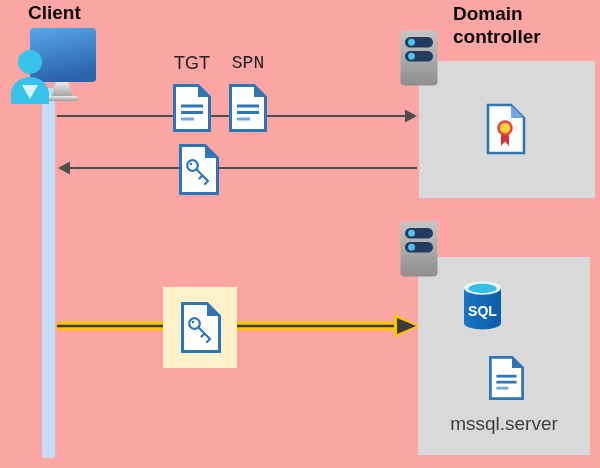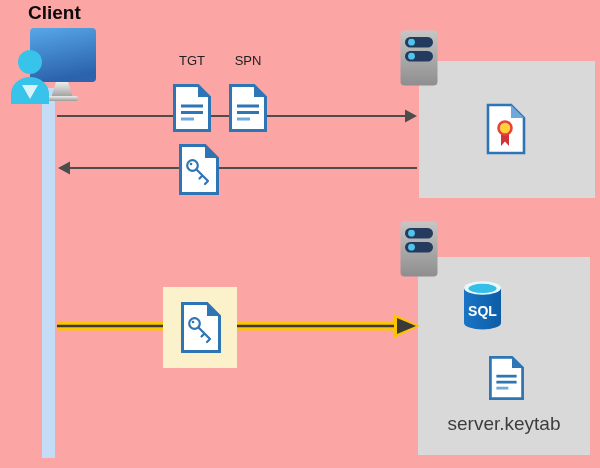--- a/index.html
+++ b/index.html
@@ -12,21 +12,21 @@
   .stage{position:relative;width:600px;height:468px;background:#fca5a5;overflow:hidden;
          font-family:"Liberation Sans",sans-serif;}
   .abs{position:absolute;}
   .box{background:var(--box-gray,#D9D9D9);z-index:1;}
   .lifeline{background:var(--lifeline-blue,#C5DCF6);z-index:1;}
   .arrow{z-index:2;}
   .highlight{background:var(--highlight-yellow,#FBF2CC);z-index:3;}
   .icon{z-index:4;line-height:0;}
   .label{z-index:5;color:#000;}
   .title{font-weight:bold;font-size:19px;line-height:1.2;color:#0a0a0a;}
-  .ticket-label{font-size:13px;color:#212121;text-align:center;width:44px;}
+  .ticket-label{font-size:18px;color:#212121;text-align:center;width:44px;}
   .keytab{font-size:19px;color:var(--keytab-text,#3D3D3D);text-align:center;width:172px;}
   svg{display:block;}
   svg text{font-family:"Liberation Sans",sans-serif;}
 </style>
 </head>
 <body>
 
 <svg style="position:absolute;width:0;height:0" aria-hidden="true">
   <defs>
     <linearGradient id="monGrad" x1="0" y1="0" x2="0.25" y2="1">
@@ -66,21 +66,21 @@
   </div>
 
   <div class="abs arrow" style="left:55px;top:106px;">
     <svg width="364" height="20" viewBox="0 0 364 20" aria-hidden="true">
       <line x1="2" y1="10" x2="350" y2="10" stroke="var(--arrow-gray,#4D4D4D)" stroke-width="2"></line>
       <polygon points="350,3.5 362,10 350,16.5" fill="var(--arrow-gray,#4D4D4D)"></polygon>
     </svg>
   </div>
 
   <div class="abs label ticket-label" style="left:170px;top:53px;">TGT</div>
-  <div class="abs label ticket-label" style="left:226px;top:53px;">SPN</div>
+  <div class="abs label ticket-label" style="left:226px;top:53px;font-family:Liberation Mono, monospace;">SPN</div>
 
   <div class="abs icon" style="left:172px;top:83px;">
     <svg width="40" height="50" viewBox="0 0 40 50" aria-hidden="true">
       <path d="M2.5 2.5 H26 L37.5 14 V47.5 H2.5 Z" fill="#fff" stroke="var(--icon-blue,#2E75B6)" stroke-width="3"></path>
       <path d="M26 2.5 L37.5 14 H26 Z" fill="var(--icon-blue,#2E75B6)"></path>
       <line x1="9" y1="23" x2="31" y2="23" stroke="var(--icon-blue,#2E75B6)" stroke-width="3"></line>
       <line x1="9" y1="29.5" x2="31" y2="29.5" stroke="var(--icon-blue,#2E75B6)" stroke-width="3"></line>
       <line x1="9" y1="36" x2="22" y2="36" stroke="var(--icon-blue-light,#6FA8DC)" stroke-width="3"></line>
     </svg>
   </div>
@@ -107,20 +107,21 @@
       <path d="M2.5 2.5 H27 L39.5 15 V50.5 H2.5 Z" fill="#fff" stroke="var(--icon-blue,#2E75B6)" stroke-width="3"></path>
       <path d="M27 2.5 L39.5 15 H27 Z" fill="var(--icon-blue,#2E75B6)"></path>
       <g stroke="var(--icon-blue,#2E75B6)" stroke-width="2.2" fill="none" stroke-linejoin="round" stroke-linecap="round">
         <circle cx="14.5" cy="22.5" r="5.3"></circle>
         <path d="M18.5 26.5 L30 38 L27 41 M24.5 32.5 L21.5 35.5"></path>
       </g>
       <circle cx="13" cy="21" r="1.3" fill="var(--icon-blue,#2E75B6)"></circle>
     </svg>
   </div>
 
+  <div class="abs label title" style="left:453px;top:3px;width:145px;">Domain controller</div>
 
   <div class="abs box" style="left:419px;top:61px;width:176px;height:137px;"></div>
 
   <div class="abs icon" style="left:400px;top:30px;">
     <svg width="38" height="56" viewBox="0 0 38 56" aria-hidden="true">
       <rect x="0.5" y="0.5" width="37" height="55" rx="4" fill="url(#srvGrad)"></rect>
       <rect x="5" y="7" width="28" height="10.5" rx="5.2" fill="var(--server-bar-navy,#243A5E)"></rect>
       <circle cx="11.5" cy="12.2" r="3.4" fill="var(--server-dot-cyan,#4EC6EC)"></circle>
       <rect x="5" y="21" width="28" height="10.5" rx="5.2" fill="var(--server-bar-navy,#243A5E)"></rect>
       <circle cx="11.5" cy="26.2" r="3.4" fill="var(--server-dot-cyan,#4EC6EC)"></circle>
@@ -184,15 +185,15 @@
   <div class="abs icon" style="left:488px;top:355px;">
     <svg width="37" height="46" viewBox="0 0 40 50" aria-hidden="true">
       <path d="M2.5 2.5 H26 L37.5 14 V47.5 H2.5 Z" fill="#fff" stroke="var(--icon-blue,#2E75B6)" stroke-width="3"></path>
       <path d="M26 2.5 L37.5 14 H26 Z" fill="var(--icon-blue,#2E75B6)"></path>
       <line x1="9" y1="23" x2="31" y2="23" stroke="var(--icon-blue,#2E75B6)" stroke-width="3"></line>
       <line x1="9" y1="29.5" x2="31" y2="29.5" stroke="var(--icon-blue,#2E75B6)" stroke-width="3"></line>
       <line x1="9" y1="36" x2="22" y2="36" stroke="var(--icon-blue-light,#6FA8DC)" stroke-width="3"></line>
     </svg>
   </div>
 
-  <div class="abs label keytab" style="left:418px;top:413px;">server.keytab</div>
+  <div class="abs label keytab" style="left:418px;top:413px;">mssql.server</div>
 
 </div>
 
 </body></html>

